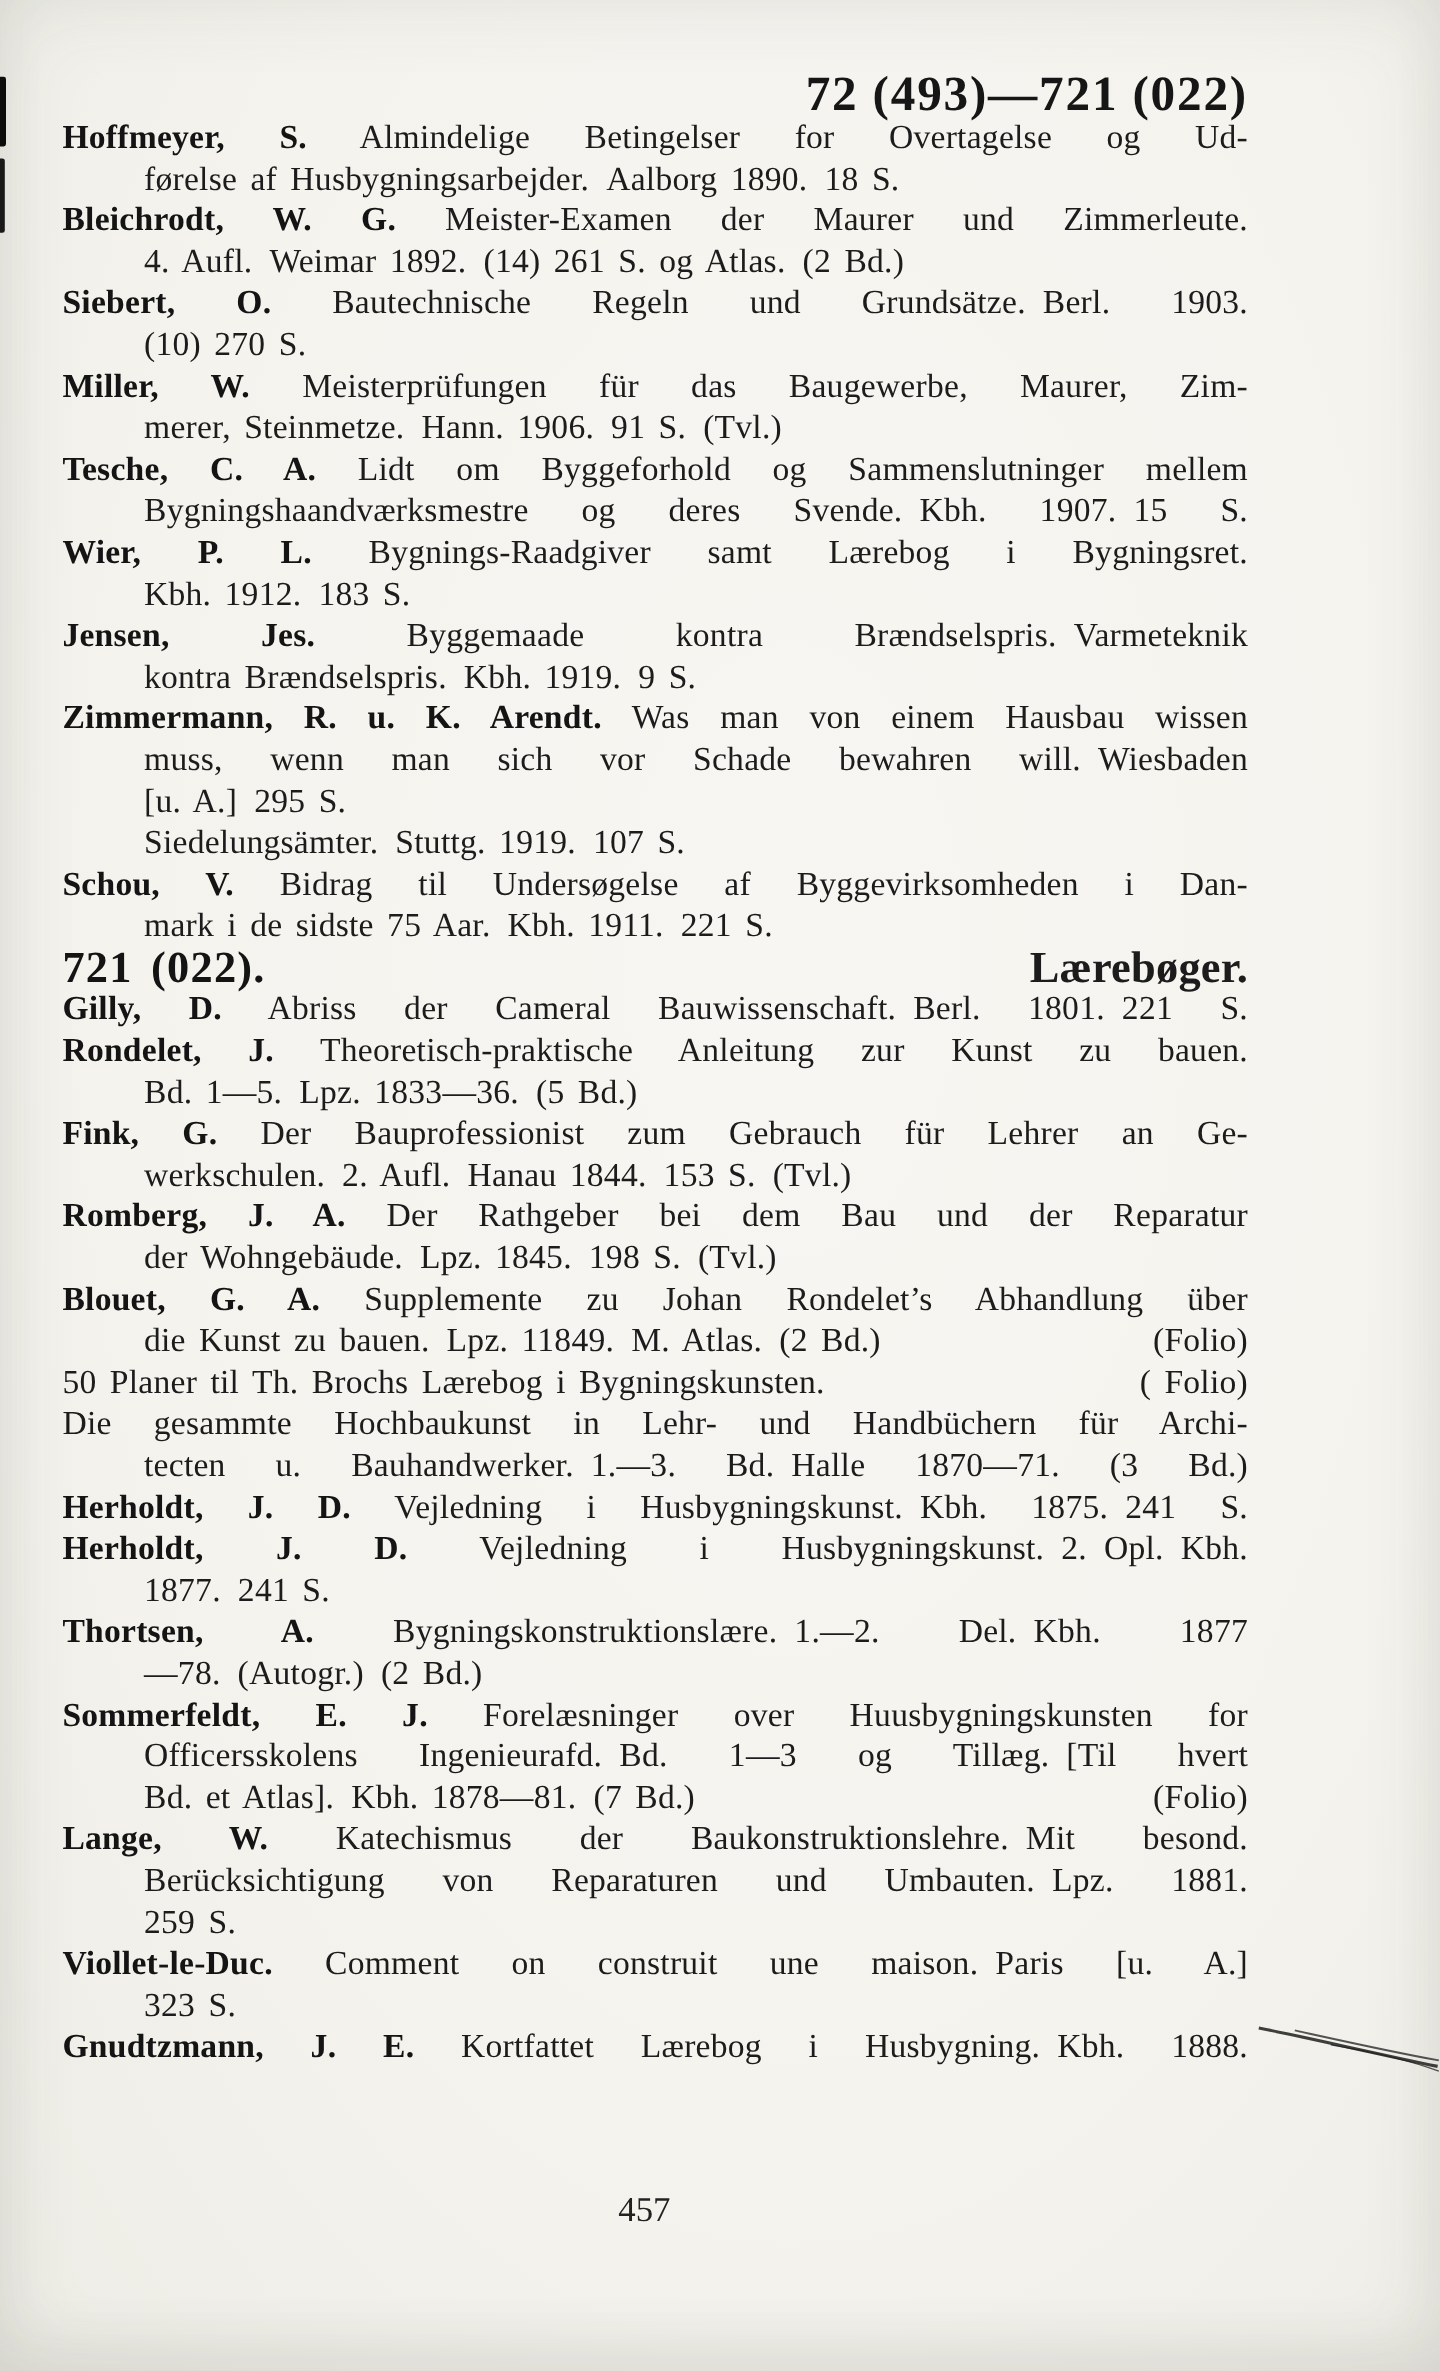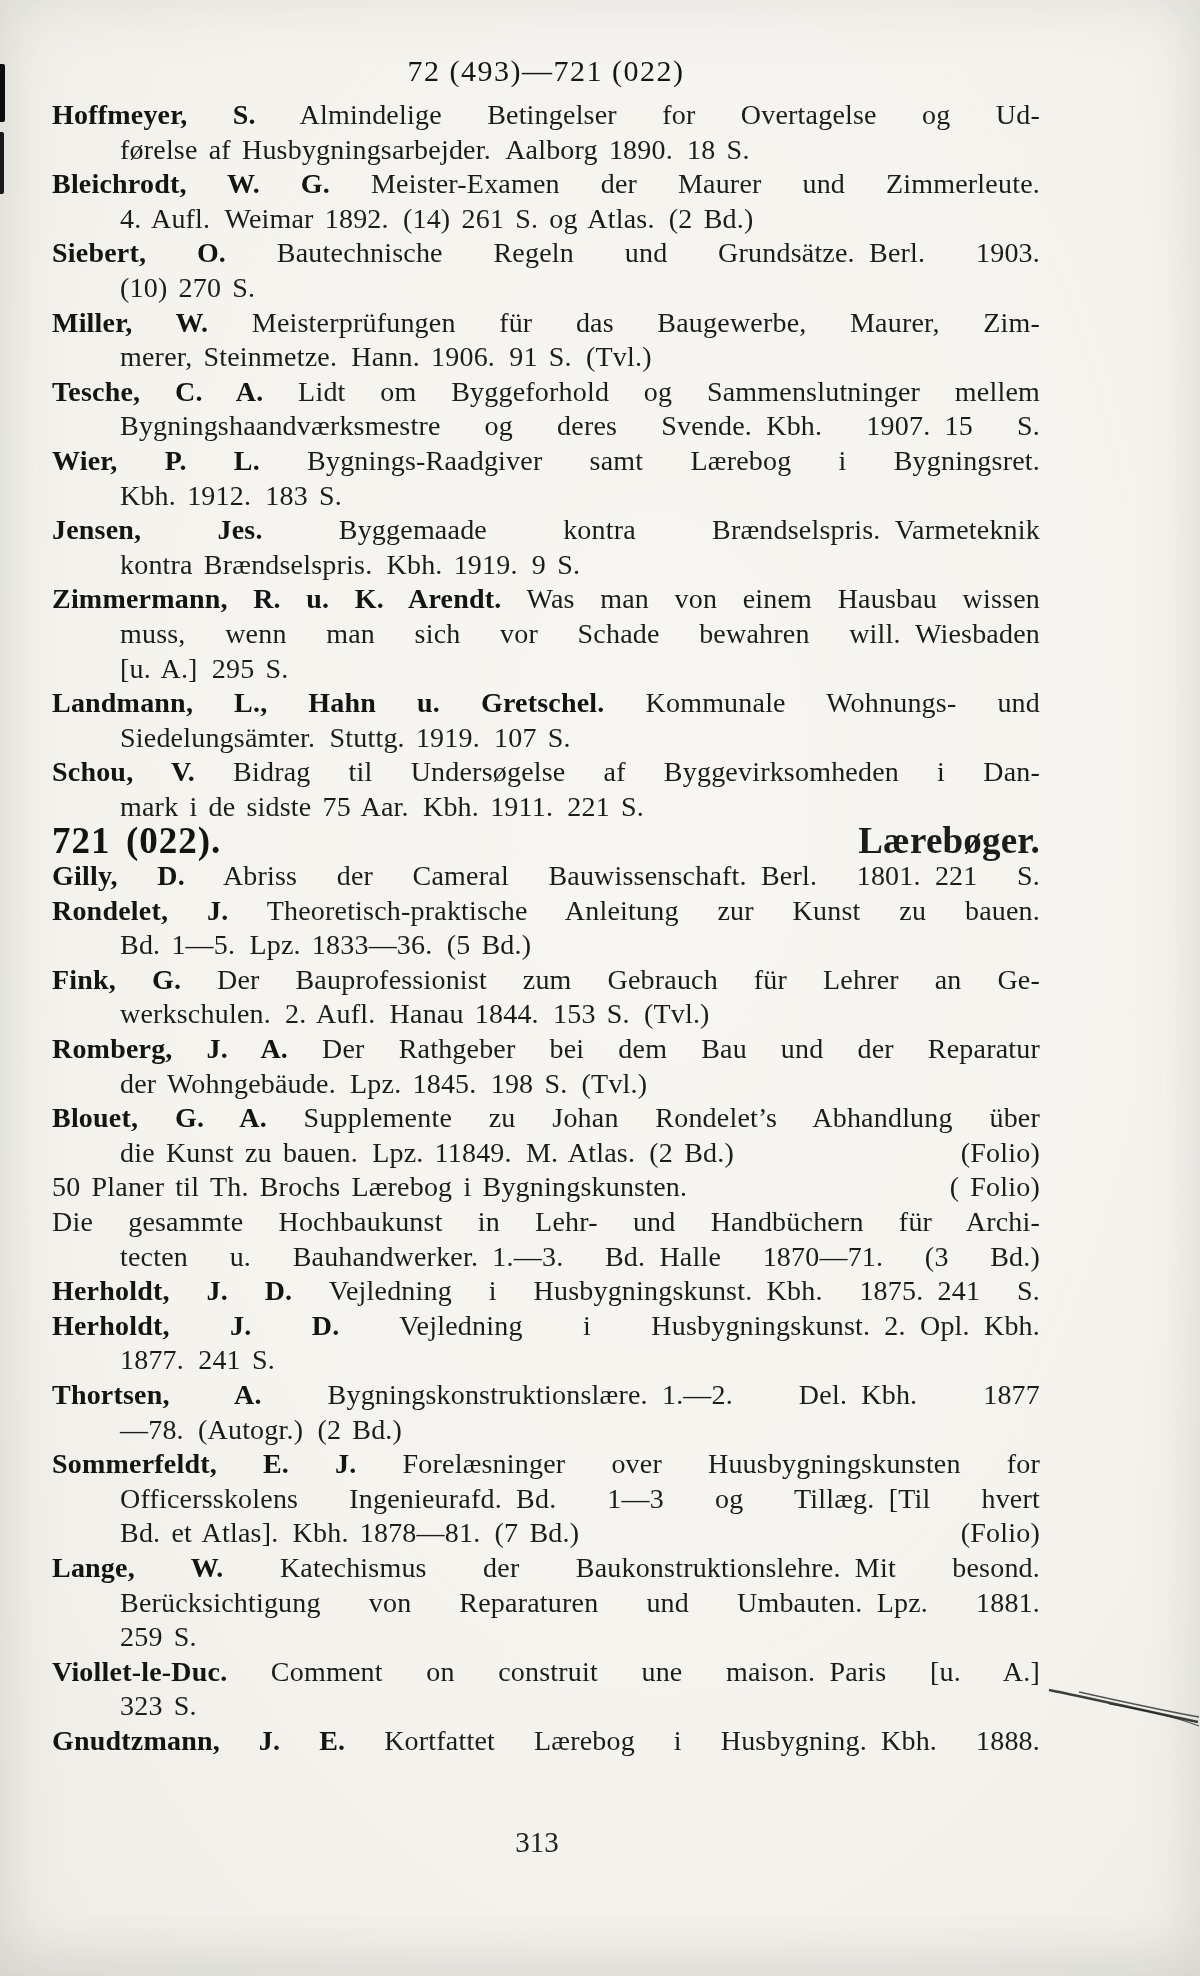--- a/index.html
+++ b/index.html
@@ -12,23 +12,23 @@
     position: relative;
     width: 1200px; height: 1976px;
     background: radial-gradient(ellipse at 55% 40%, #f7f6f2 0%, #f4f3ee 60%, #edecE5 100%);
     color: #1c1c1c;
     overflow: hidden;
     box-shadow: inset 0 0 70px rgba(70,68,55,0.10), inset 0 -25px 45px rgba(70,68,55,0.06);
   }
   .running-head {
     position: absolute;
     top: 54px; left: 52px; width: 988px;
-    text-align: center;
-    font-weight: normal;
-    font-size: 30px;
+    text-align: right;
+    font-weight: bold;
+    font-size: 41px;
     letter-spacing: 1.5px;
     color: #161616;
   }
   .content {
     position: absolute;
     top: 98px; left: 52px; width: 988px;
   }
   .line {
     position: relative;
     width: 100%;
@@ -93,21 +93,20 @@
       <div class="line indent"><span class="txt">merer, Steinmetze. Hann. 1906. 91 S. (Tvl.)</span></div>
       <div class="line justify"><span class="bold">Tesche, C. A.</span><span class="txt"> Lidt om Byggeforhold og Sammenslutninger mellem</span></div>
       <div class="line indent justify"><span class="txt">Bygningshaandværksmestre og deres Svende. Kbh. 1907. 15 S.</span></div>
       <div class="line justify"><span class="bold">Wier, P. L.</span><span class="txt"> Bygnings-Raadgiver samt Lærebog i Bygningsret.</span></div>
       <div class="line indent"><span class="txt">Kbh. 1912. 183 S.</span></div>
       <div class="line justify"><span class="bold">Jensen, Jes.</span><span class="txt"> Byggemaade kontra Brændselspris. Varmeteknik</span></div>
       <div class="line indent"><span class="txt">kontra Brændselspris. Kbh. 1919. 9 S.</span></div>
       <div class="line justify"><span class="bold">Zimmermann, R. u. K. Arendt.</span><span class="txt"> Was man von einem Hausbau wissen</span></div>
       <div class="line indent justify"><span class="txt">muss, wenn man sich vor Schade bewahren will. Wiesbaden</span></div>
       <div class="line indent"><span class="txt">[u. A.] 295 S.</span></div>
-      <div class="line justify"><span class="bold">Landmann, L., Hahn u. Gretschel.</span><span class="txt"> Kommunale Wohnungs- und</span></div>
       <div class="line indent"><span class="txt">Siedelungsämter. Stuttg. 1919. 107 S.</span></div>
       <div class="line justify"><span class="bold">Schou, V.</span><span class="txt"> Bidrag til Undersøgelse af Byggevirksomheden i Dan-</span></div>
       <div class="line indent"><span class="txt">mark i de sidste 75 Aar. Kbh. 1911. 221 S.</span></div>
       <div class="line section"><span class="bold">721 (022).</span><span class="right">Lærebøger.</span></div>
       <div class="line justify"><span class="bold">Gilly, D.</span><span class="txt"> Abriss der Cameral Bauwissenschaft. Berl. 1801. 221 S.</span></div>
       <div class="line justify"><span class="bold">Rondelet, J.</span><span class="txt"> Theoretisch-praktische Anleitung zur Kunst zu bauen.</span></div>
       <div class="line indent"><span class="txt">Bd. 1—5. Lpz. 1833—36. (5 Bd.)</span></div>
       <div class="line justify"><span class="bold">Fink, G.</span><span class="txt"> Der Bauprofessionist zum Gebrauch für Lehrer an Ge-</span></div>
       <div class="line indent"><span class="txt">werkschulen. 2. Aufl. Hanau 1844. 153 S. (Tvl.)</span></div>
       <div class="line justify"><span class="bold">Romberg, J. A.</span><span class="txt"> Der Rathgeber bei dem Bau und der Reparatur</span></div>
@@ -126,21 +125,21 @@
       <div class="line indent justify"><span class="txt">Officersskolens Ingenieurafd. Bd. 1—3 og Tillæg. [Til hvert</span></div>
       <div class="line indent"><span class="txt">Bd. et Atlas]. Kbh. 1878—81. (7 Bd.)</span><span class="right">(Folio)</span></div>
       <div class="line justify"><span class="bold">Lange, W.</span><span class="txt"> Katechismus der Baukonstruktionslehre. Mit besond.</span></div>
       <div class="line indent justify"><span class="txt">Berücksichtigung von Reparaturen und Umbauten. Lpz. 1881.</span></div>
       <div class="line indent"><span class="txt">259 S.</span></div>
       <div class="line justify"><span class="bold">Viollet-le-Duc.</span><span class="txt"> Comment on construit une maison. Paris [u. A.]</span></div>
       <div class="line indent"><span class="txt">323 S.</span></div>
       <div class="line justify"><span class="bold">Gnudtzmann, J. E.</span><span class="txt"> Kortfattet Lærebog i Husbygning. Kbh. 1888.</span></div>
     </div>
 
-  <div class="footer">313</div>
+  <div class="footer">457</div>
 
   <svg class="artifact-pen" width="155" height="52" viewBox="0 0 155 52">
     <path d="M4 10 C 45 18, 95 30, 153 42" stroke="#1e1e1e" stroke-width="2.6" fill="none" opacity="0.85"></path>
     <path d="M34 12 C 75 21, 115 30, 154 37" stroke="#2a2a2a" stroke-width="1.6" fill="none" opacity="0.8"></path>
     <path d="M64 24 C 100 30, 128 36, 154 46" stroke="#1e1e1e" stroke-width="1.1" fill="none" opacity="0.75"></path>
   </svg>
 
 </div>
 
 </body></html>

